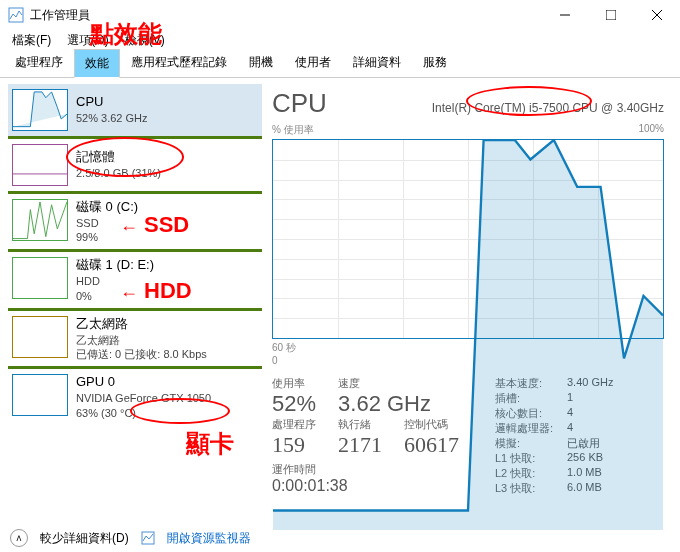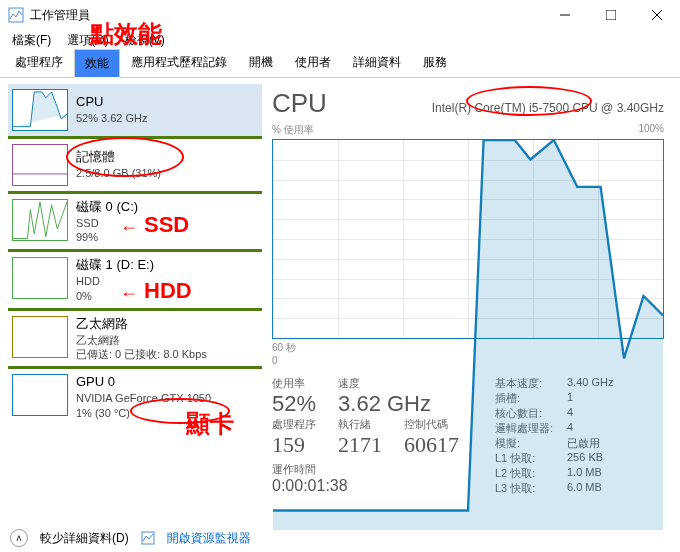--- a/index.html
+++ b/index.html
@@ -10,21 +10,21 @@
 .titlebar .title { font-size: 12px; color: #000; flex: 1; }
 .win-controls { display: flex; }
 .win-btn { width: 46px; height: 30px; display: flex; align-items: center; justify-content: center; font-size: 11px; }
 .win-btn svg { width: 10px; height: 10px; }
 
 .menubar { height: 20px; display: flex; align-items: center; padding: 0 4px; font-size: 12px; }
 .menu-item { padding: 2px 8px; }
 
 .tabs { height: 28px; display: flex; align-items: flex-end; border-bottom: 1px solid #ccc; padding-left: 4px; font-size: 12px; }
 .tab { padding: 5px 10px; border: 1px solid transparent; position: relative; }
-.tab.active { border: 1px solid #ccc; border-bottom: 1px solid #fff; background: #3b82f6; margin-bottom: -1px; }
+.tab.active { border: 1px solid #ccc; border-bottom: 1px solid #fff; background: #7dd3fc; margin-bottom: -1px; }
 
 .content { display: flex; height: calc(100% - 30px - 20px - 28px - 28px); }
 
 .sidebar { width: 262px; padding: 6px 0 0 8px; overflow: hidden; }
 .proc-item { display: flex; padding: 5px 4px; cursor: default; border-top: 3px solid #4d7c0f; }
 .proc-item:first-child { border-top: none; }
 .proc-item.selected { background: #d8e6f2; }
 .thumb { width: 56px; height: 42px; border: 1px solid; margin-right: 8px; position: relative; background: #fff; overflow: hidden; }
 .proc-info { display: flex; flex-direction: column; justify-content: center; font-size: 12px; line-height: 1.3; }
 .proc-title { font-size: 13px; }
@@ -172,21 +172,21 @@
         <span class="proc-sub">乙太網路</span>
         <span class="proc-sub">已傳送: 0  已接收: 8.0 Kbps</span>
       </div>
     </div>
 
     <div class="proc-item">
       <div class="thumb" style="border-color:#117dbb"></div>
       <div class="proc-info">
         <span class="proc-title">GPU 0</span>
         <span class="proc-sub">NVIDIA GeForce GTX 1050</span>
-        <span class="proc-sub">1% (30 °C)</span>
+        <span class="proc-sub">63% (30 °C)</span>
       </div>
     </div>
 
   </div>
 
   <div class="main">
     <div class="main-header">
       <h1>CPU</h1>
       <span class="cpu-name">Intel(R) Core(TM) i5-7500 CPU @ 3.40GHz</span>
     </div>
@@ -301,14 +301,14 @@
   <span class="link">開啟資源監視器</span>
 </div>
 
 <div class="anno" style="left:90px; top:18px; font-size:24px;">點效能</div>
 <div class="anno-circle" style="left:66px; top:137px; width:118px; height:40px;"></div>
 <div class="anno-arrow" style="left:120px; top:215px;">←</div>
 <div class="anno" style="left:144px; top:212px; font-size:22px;">SSD</div>
 <div class="anno-arrow" style="left:120px; top:281px;">←</div>
 <div class="anno" style="left:144px; top:278px; font-size:22px;">HDD</div>
 <div class="anno-circle" style="left:130px; top:398px; width:100px; height:26px;"></div>
-<div class="anno" style="left:186px; top:408px; font-size:24px;">顯卡</div>
+<div class="anno" style="left:186px; top:428px; font-size:24px;">顯卡</div>
 <div class="anno-circle" style="left:466px; top:86px; width:126px; height:30px;"></div>
 
 </body></html>

